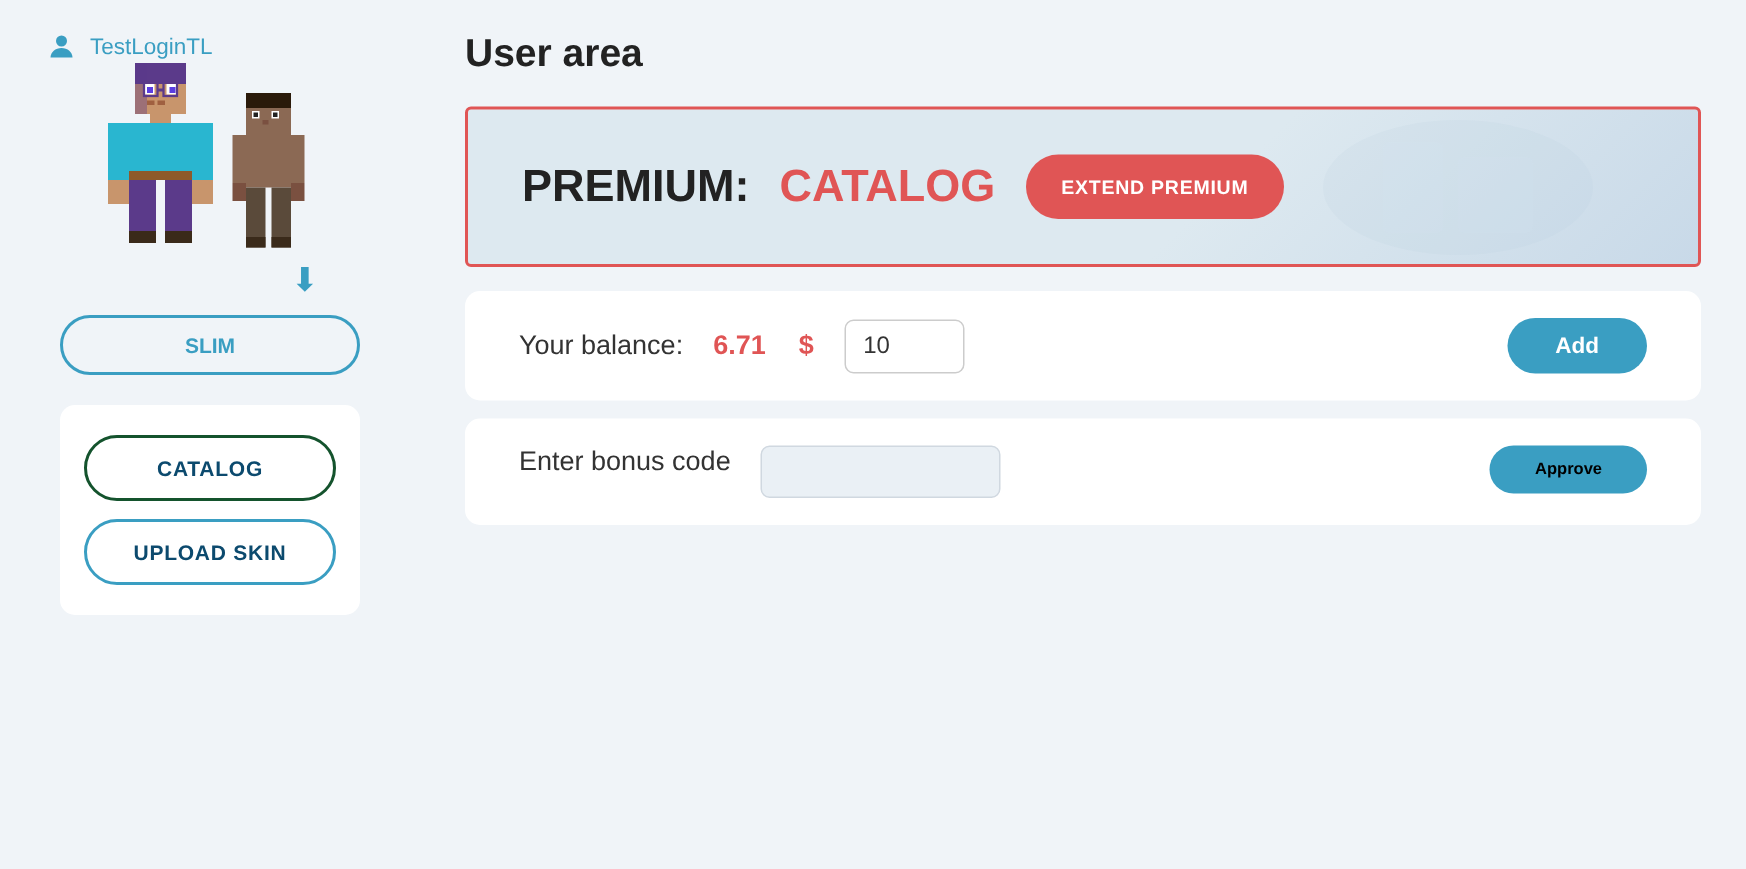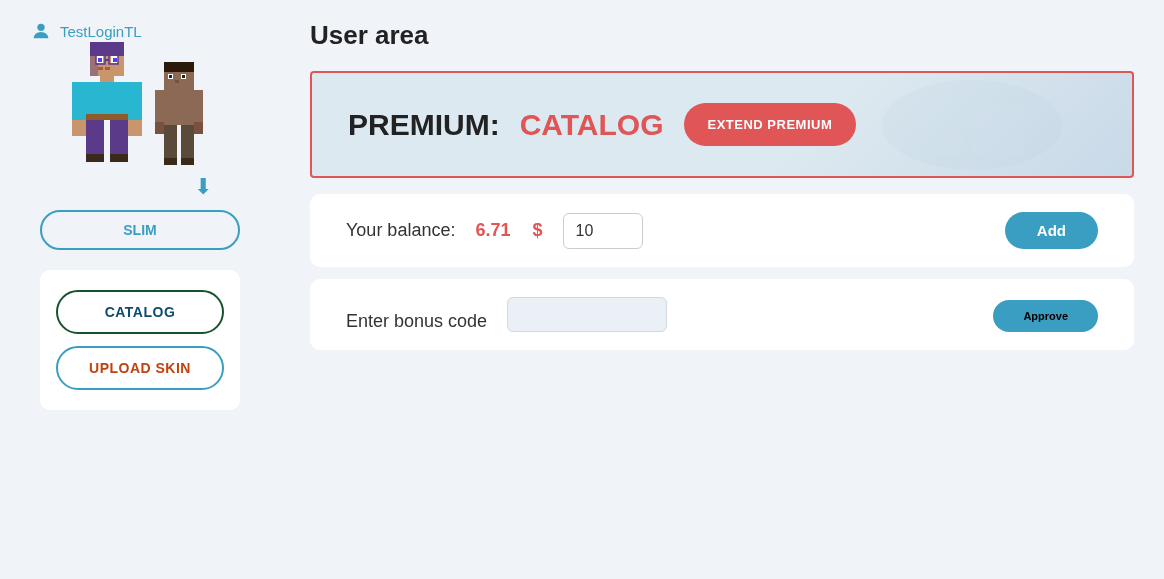--- a/index.html
+++ b/index.html
@@ -111,21 +111,21 @@
     }
 
     .btn-catalog {
       border: 2px solid #14532d;
       color: #0c4a6e;
       background: white;
     }
 
     .btn-upload {
       border: 2px solid #3a9ec2;
-      color: #c2410c;
+      color: #0c4a6e;
       background: white;
     }
 
     
     .main-area {
       flex: 1;
       padding: 20px 30px;
       background: #f0f4f8;
     }
 
@@ -237,21 +237,21 @@
       cursor: pointer;
       margin-left: auto;
     }
 
     
     .bonus-card {
       background: white;
       border-radius: 10px;
       padding: 18px 36px;
       display: flex;
-      align-items: flex-end;
+      align-items: flex-start;
       gap: 20px;
     }
 
     .bonus-label {
       font-size: 18px;
       color: #333;
     }
 
     .bonus-input {
       border: 1px solid #d0d8e0;

